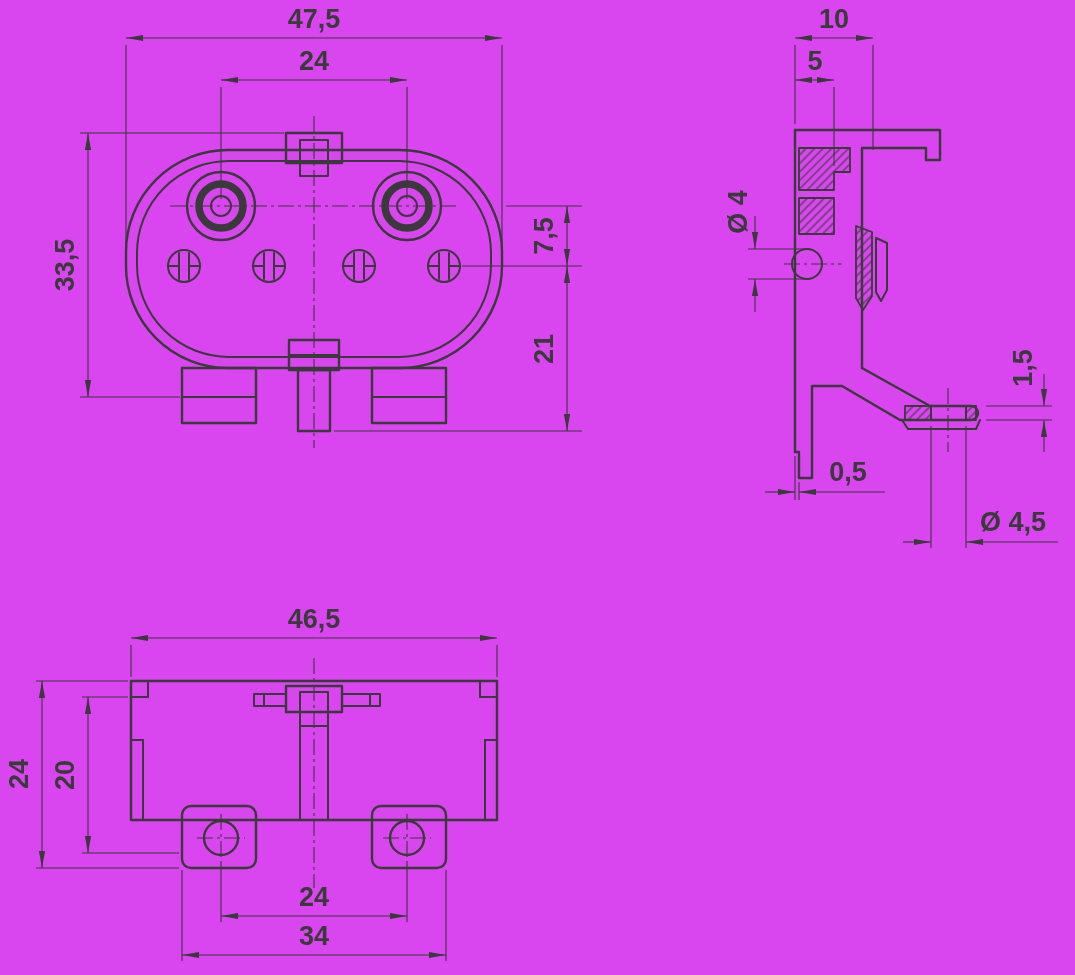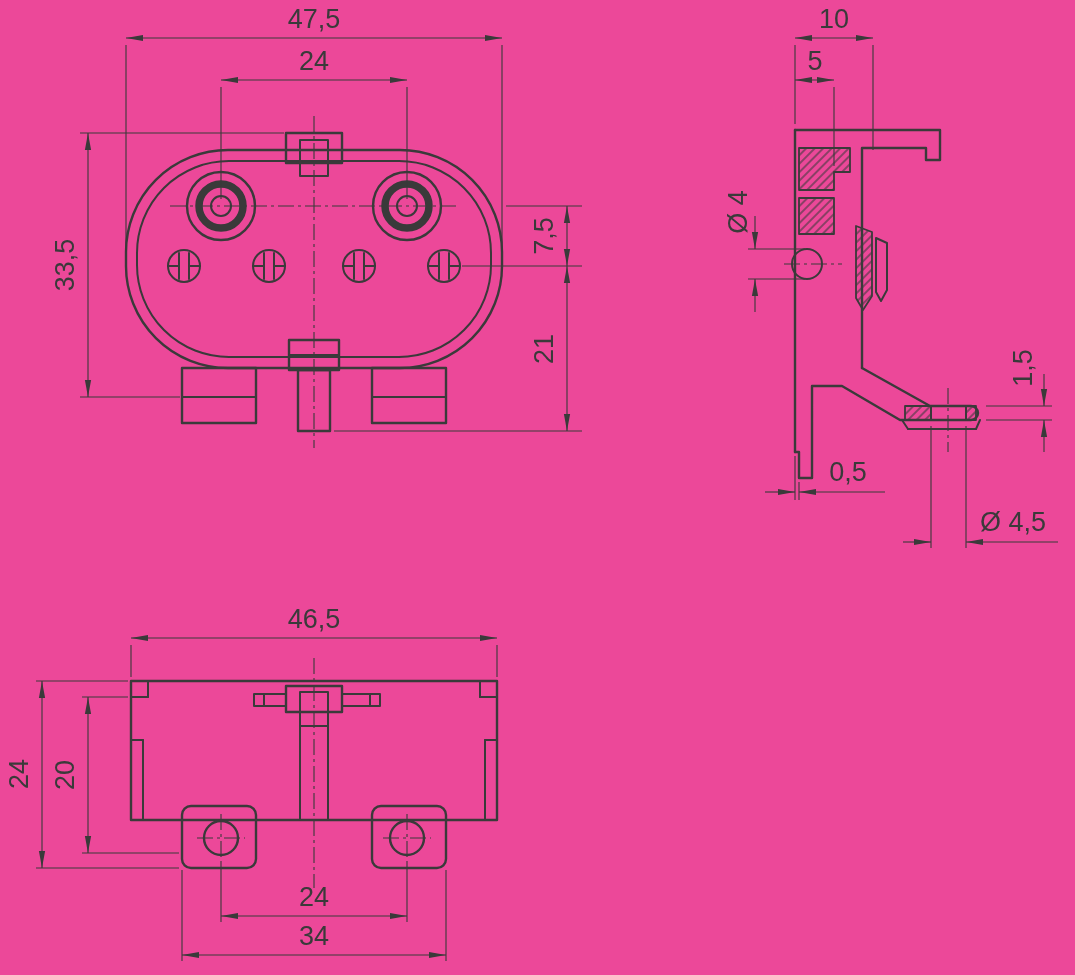--- a/index.html
+++ b/index.html
@@ -1,16 +1,16 @@
 <!DOCTYPE html>
 <html><head>
 <meta charset="utf-8">
 <style>
   html,body{margin:0;padding:0;background:#ffffff;}
-  .stage{width:1075px;height:975px;position:relative;background:#ec4899;overflow:hidden;}
+  .stage{width:1075px;height:975px;position:relative;background:#d946ef;overflow:hidden;font-weight:bold;}
   svg{display:block;}
   .obj{fill:none;stroke:#3a3a3a;stroke-width:2.4;stroke-linejoin:round;stroke-linecap:round;}
   .obj2{fill:none;stroke:#3a3a3a;stroke-width:2;stroke-linejoin:round;stroke-linecap:round;}
   .thin{fill:none;stroke:#3a3a3a;stroke-width:1.1;}
   .dim{fill:none;stroke:#3a3a3a;stroke-width:1.1;}
   .cl{fill:none;stroke:#3a3a3a;stroke-width:1.1;stroke-dasharray:16 4 3 4;}
   .hpoly{stroke:#3a3a3a;stroke-width:1.8;stroke-linejoin:round;}
   text{font-family:"Liberation Sans",sans-serif;font-size:27px;fill:#3a3a3a;}
 </style>
 </head>

